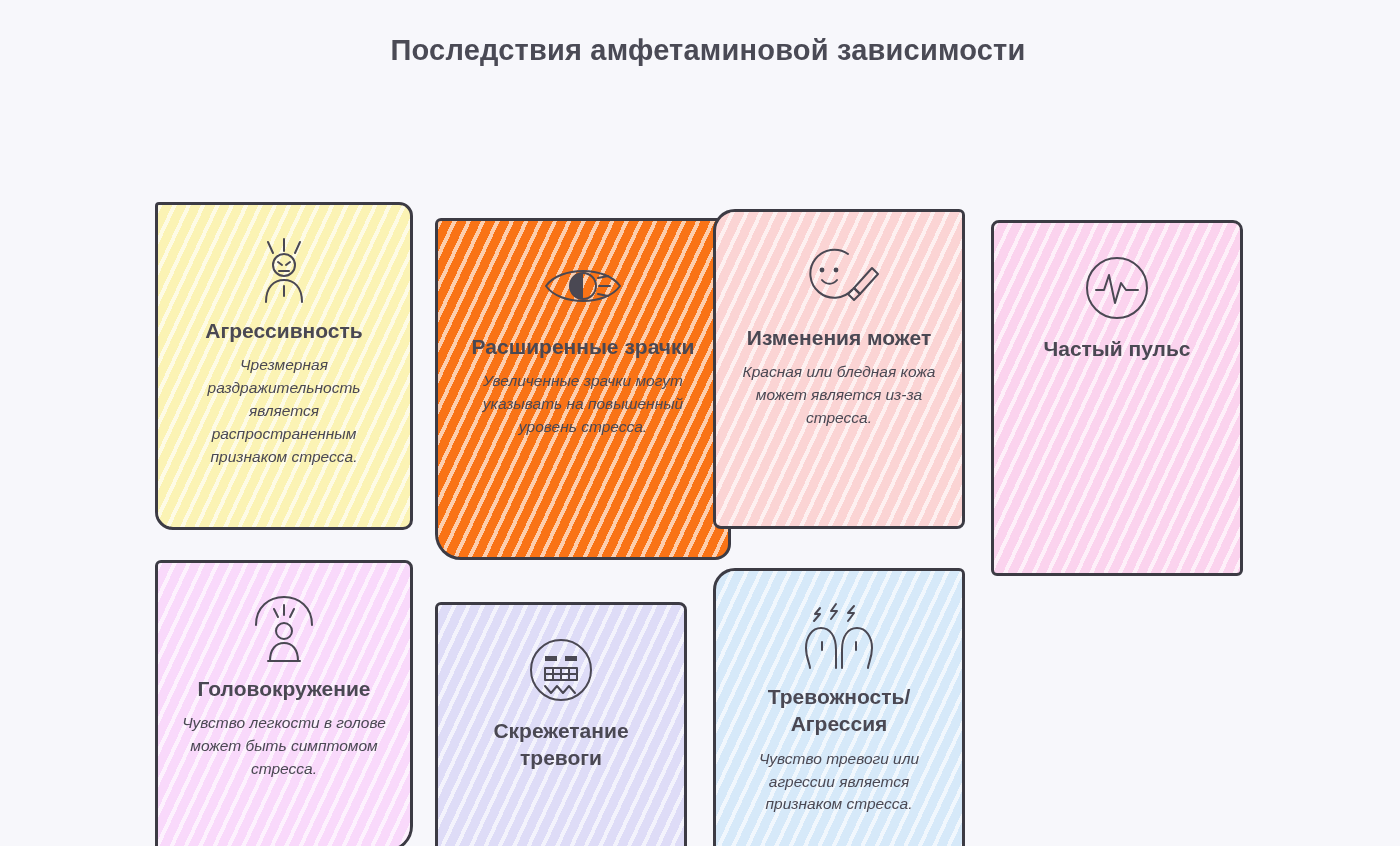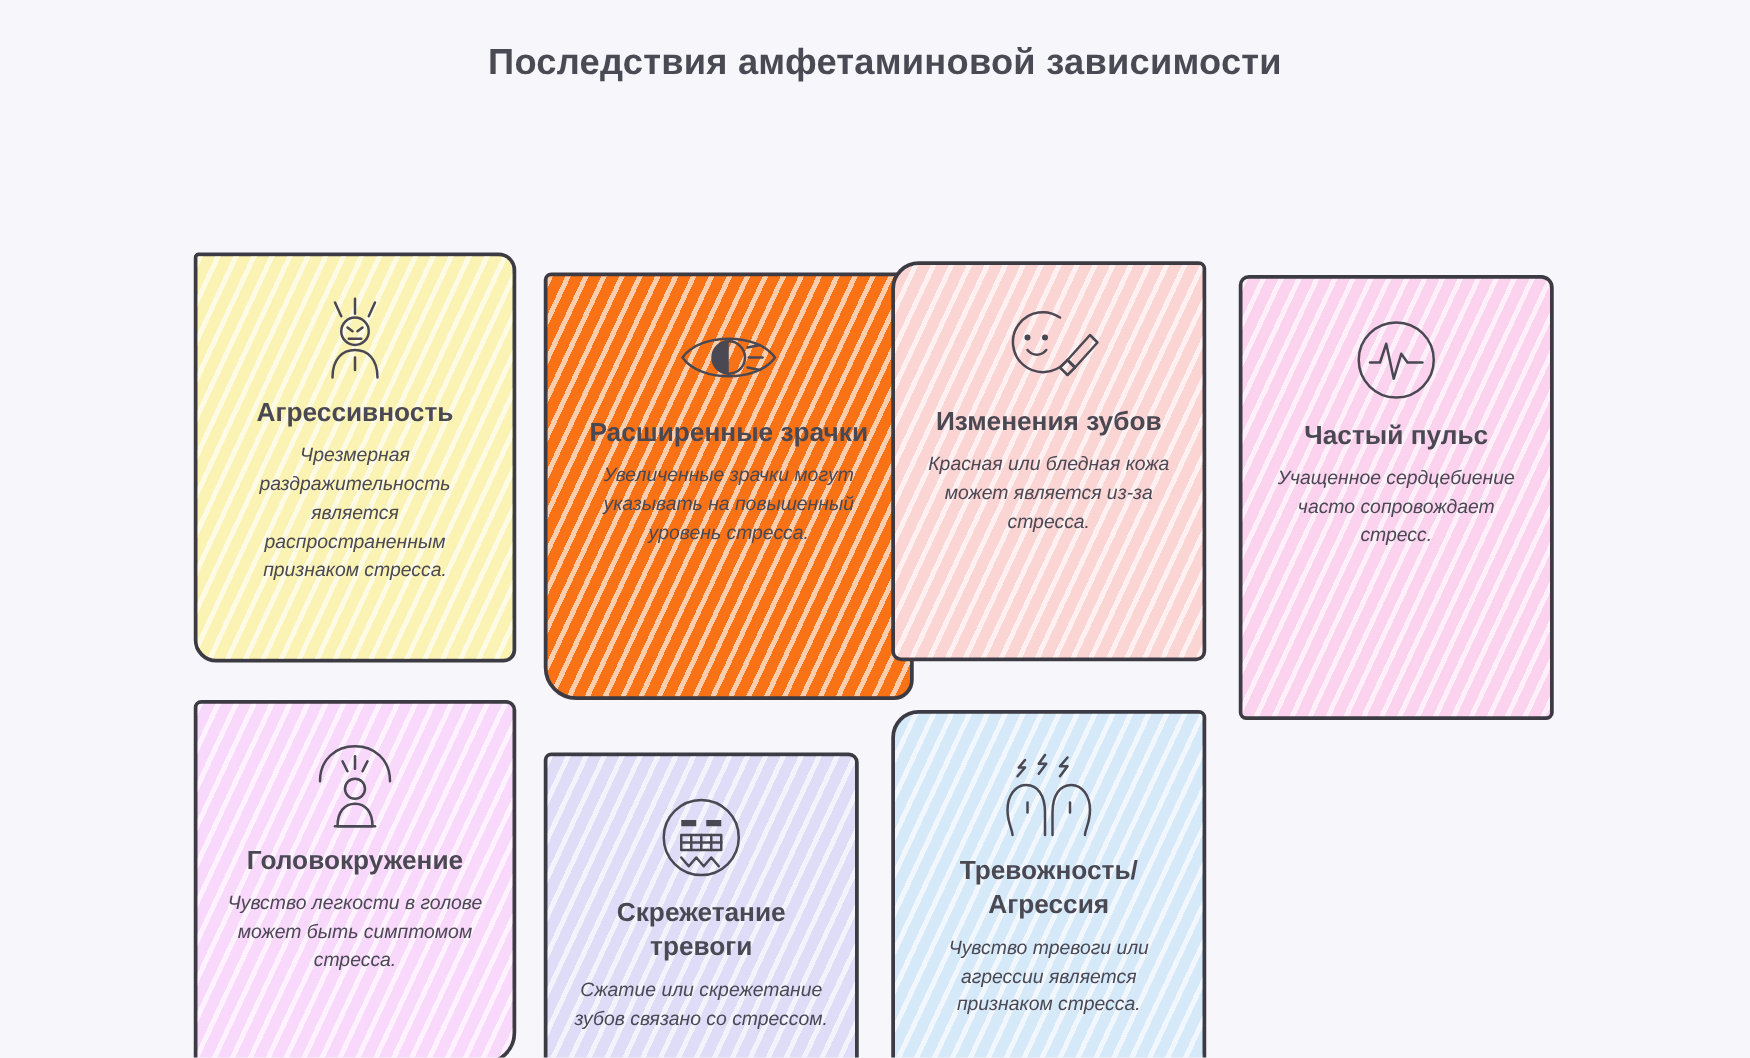--- a/index.html
+++ b/index.html
@@ -167,36 +167,35 @@
         <svg class="ico" width="86" height="66" viewBox="0 0 86 66">
           <path d="M52 10 A24 24 0 1 0 56 46"></path>
           <circle class="fill" cx="26" cy="26" r="2.4"></circle>
           <circle class="fill" cx="40" cy="26" r="2.4"></circle>
           <path d="M26 36 C30 41 37 41 41 36"></path>
           <path d="M58 44 L76 24 L82 30 L64 50 Z"></path>
           <line x1="58" y1="44" x2="64" y2="50"></line>
           <path d="M52 50 L58 44 L64 50 L58 56 Z"></path>
         </svg>
       </div>
-      <div class="card-title">Изменения зубов</div>
+      <div class="card-title">Изменения может</div>
       <div class="card-desc">Красная или бледная кожа может является из-за стресса.</div>
     </div>
   </div>
 
   <div class="card" id="card-3">
     <div class="hatch"></div>
     <div class="inner">
       <div class="icon-wrap">
         <svg class="ico" width="70" height="70" viewBox="0 0 70 70">
           <circle cx="35" cy="35" r="30"></circle>
           <path d="M14 37 L22 37 L27 22 L33 50 L39 30 L44 37 L56 37"></path>
         </svg>
       </div>
       <div class="card-title">Частый пульс</div>
-      <div class="card-desc">Учащенное сердцебиение часто сопровождает стресс.</div>
     </div>
   </div>
 
   <div class="card" id="card-4">
     <div class="hatch"></div>
     <div class="inner">
       <div class="icon-wrap">
         <svg class="ico" width="84" height="74" viewBox="0 0 84 74">
           <path d="M14 34 C14 16 27 6 42 6 C57 6 70 16 70 34"></path>
           <line x1="32" y1="18" x2="36" y2="26"></line>
@@ -222,21 +221,20 @@
           <path class="fill" d="M40 22 h12 v5 h-12 z"></path>
           <rect x="20" y="34" width="32" height="12"></rect>
           <line x1="20" y1="40" x2="52" y2="40"></line>
           <line x1="28" y1="34" x2="28" y2="46"></line>
           <line x1="36" y1="34" x2="36" y2="46"></line>
           <line x1="44" y1="34" x2="44" y2="46"></line>
           <path d="M20 52 L26 59 L32 52 L38 59 L44 52 L50 59"></path>
         </svg>
       </div>
       <div class="card-title">Скрежетание тревоги</div>
-      <div class="card-desc">Сжатие или скрежетание зубов связано со стрессом.</div>
     </div>
   </div>
 
   <div class="card" id="card-6">
     <div class="hatch"></div>
     <div class="inner">
       <div class="icon-wrap">
         <svg class="ico" width="86" height="72" viewBox="0 0 86 72">
           <path d="M24 8 L19 14 L24 14 L18 21"></path>
           <path d="M40 4 L35 11 L41 11 L35 19"></path>

